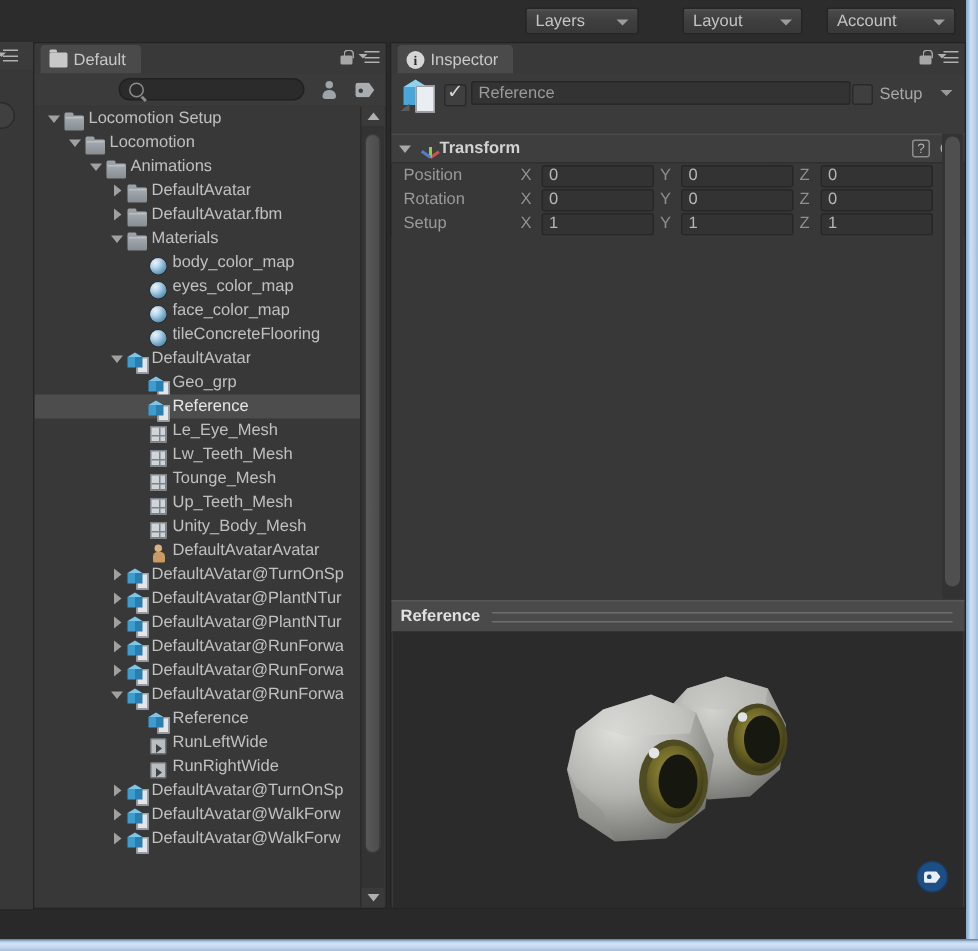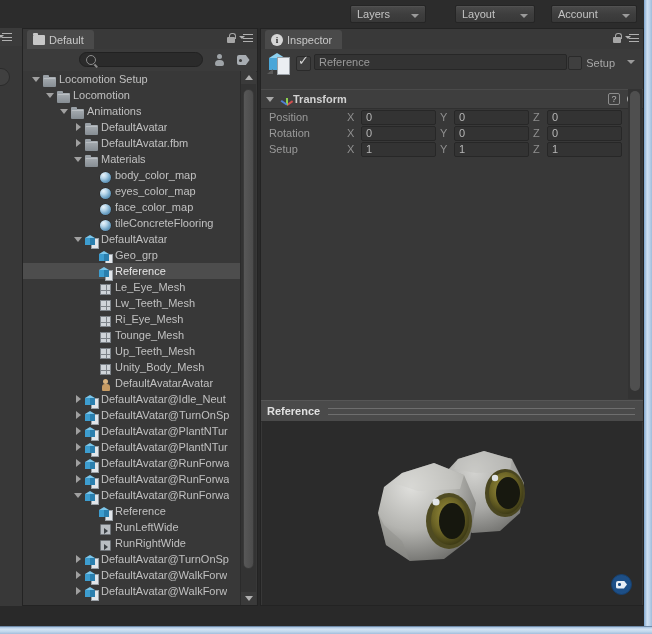--- a/index.html
+++ b/index.html
@@ -1091,68 +1091,45 @@
             <span class="i-mesh"></span>
           </span>
           <span class="tlabel">Lw_Teeth_Mesh</span>
         </div>
         <div class="tree-row">
           <span style="width:64px;flex:none"></span>
           <span class="twisty"></span>
           <span class="ti">
             <span class="i-mesh"></span>
           </span>
-          <span class="tlabel">Ri_Eye_Mesh</span>
+          <span class="tlabel">Tounge_Mesh</span>
         </div>
         <div class="tree-row">
           <span style="width:64px;flex:none"></span>
           <span class="twisty"></span>
           <span class="ti">
             <span class="i-mesh"></span>
           </span>
-          <span class="tlabel">Tounge_Mesh</span>
+          <span class="tlabel">Up_Teeth_Mesh</span>
         </div>
         <div class="tree-row">
           <span style="width:64px;flex:none"></span>
           <span class="twisty"></span>
           <span class="ti">
             <span class="i-mesh"></span>
           </span>
-          <span class="tlabel">Up_Teeth_Mesh</span>
+          <span class="tlabel">Unity_Body_Mesh</span>
         </div>
         <div class="tree-row">
           <span style="width:64px;flex:none"></span>
           <span class="twisty"></span>
           <span class="ti">
-            <span class="i-mesh"></span>
-          </span>
-          <span class="tlabel">Unity_Body_Mesh</span>
-        </div>
-        <div class="tree-row">
-          <span style="width:64px;flex:none"></span>
-          <span class="twisty"></span>
-          <span class="ti">
             <span class="i-avatar"></span>
           </span>
           <span class="tlabel">DefaultAvatarAvatar</span>
-        </div>
-        <div class="tree-row">
-          <span style="width:50px;flex:none"></span>
-          <span class="twisty closed"></span>
-          <span class="ti">
-            <span class="i-prefab">
-              <span class="sheet"></span>
-              <span class="cube">
-                <i class="top"></i>
-                <i class="lft"></i>
-                <i class="rgt"></i>
-              </span>
-            </span>
-          </span>
-          <span class="tlabel">DefaultAvatar@Idle_Neut</span>
         </div>
         <div class="tree-row">
           <span style="width:50px;flex:none"></span>
           <span class="twisty closed"></span>
           <span class="ti">
             <span class="i-prefab">
               <span class="sheet"></span>
               <span class="cube">
                 <i class="top"></i>
                 <i class="lft"></i>

